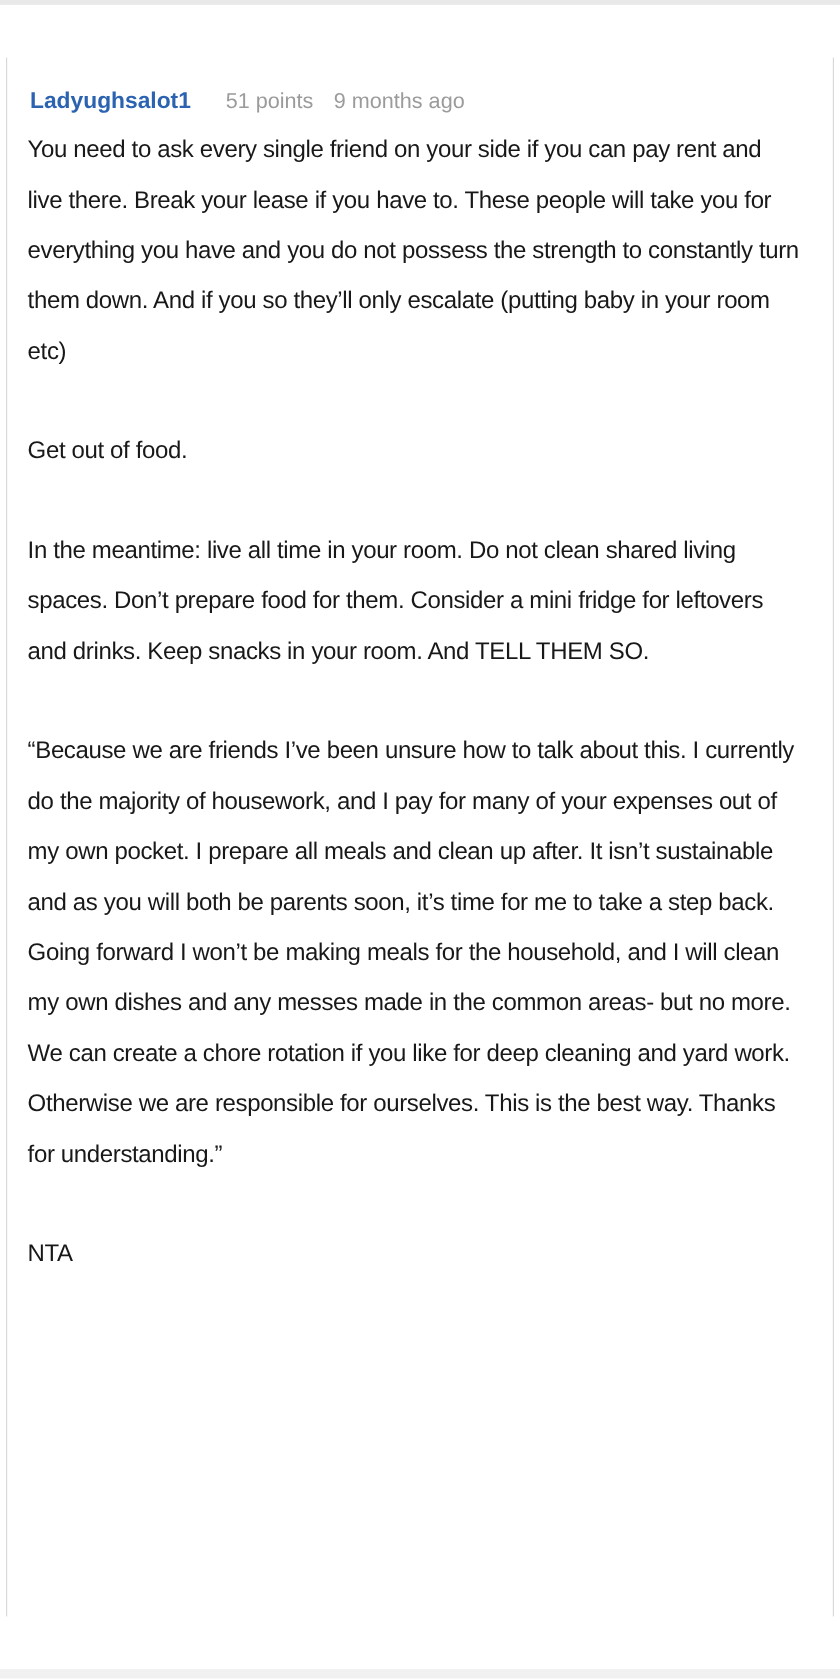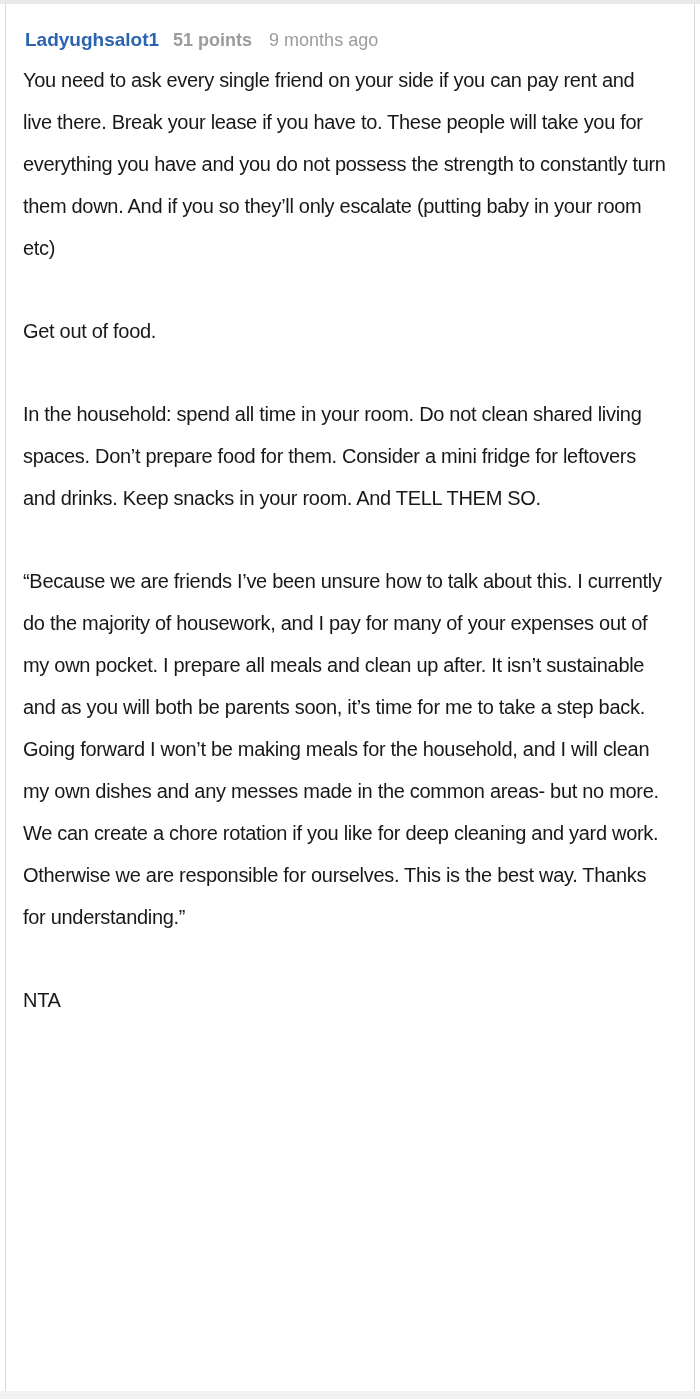--- a/index.html
+++ b/index.html
@@ -9,20 +9,21 @@
     font-family: "Liberation Sans", "DejaVu Sans", sans-serif;
   }
   .page {
     position: relative;
     width: 700px;
     height: 1399px;
     overflow: hidden;
     background: #ffffff;
     display: flex;
     flex-direction: column;
+    gap: 44px;
   }
   .band-top {
     height: 4px;
     background: #e9e9e9;
     flex: 0 0 auto;
   }
   .band-bottom {
     height: 8px;
     background: #f1f1f1;
     flex: 0 0 auto;
@@ -46,21 +47,21 @@
     font-weight: 700;
     font-size: 19px;
     text-decoration: none;
     cursor: pointer;
   }
   .meta {
     color: #9b9b9b;
     font-size: 18px;
     font-weight: 400;
   }
-  .points { margin-left: 14px; font-weight: bold; }
+  .points { margin-left: 29px; }
   .age    { margin-left: 17px; margin-top: 12px; }
   .body { margin-top: 8px; }
   .para {
     font-size: 20px;
     line-height: 42px;
     letter-spacing: -0.3px;
     color: #181818;
     margin: 0 0 41px 0;
   }
 </style>
@@ -74,21 +75,21 @@
       <a class="author">Ladyughsalot1</a>
       <span class="meta points">51 points</span>
       <span class="meta age">9 months ago</span>
     </div>
     <div class="body">
 
         <p class="para">You need to ask every single friend on your side if you can pay rent and live there. Break your lease if you have to. These people will take you for everything you have and you do not possess the strength to constantly turn them down. And if you so they’ll only escalate (putting baby in your room etc)</p>
 
         <p class="para">Get out of food.</p>
 
-        <p class="para">In the household: spend all time in your room. Do not clean shared living spaces. Don’t prepare food for them. Consider a mini fridge for leftovers and drinks. Keep snacks in your room. And TELL THEM SO.</p>
+        <p class="para">In the meantime: live all time in your room. Do not clean shared living spaces. Don’t prepare food for them. Consider a mini fridge for leftovers and drinks. Keep snacks in your room. And TELL THEM SO.</p>
 
         <p class="para">“Because we are friends I’ve been unsure how to talk about this. I currently do the majority of housework, and I pay for many of your expenses out of my own pocket. I prepare all meals and clean up after. It isn’t sustainable and as you will both be parents soon, it’s time for me to take a step back. Going forward I won’t be making meals for the household, and I will clean my own dishes and any messes made in the common areas- but no more. We can create a chore rotation if you like for deep cleaning and yard work. Otherwise we are responsible for ourselves. This is the best way. Thanks for understanding.”</p>
 
         <p class="para">NTA</p>
       </div>
   </div>
   <div class="band-bottom"></div>
 </div>
 
 </body></html>

